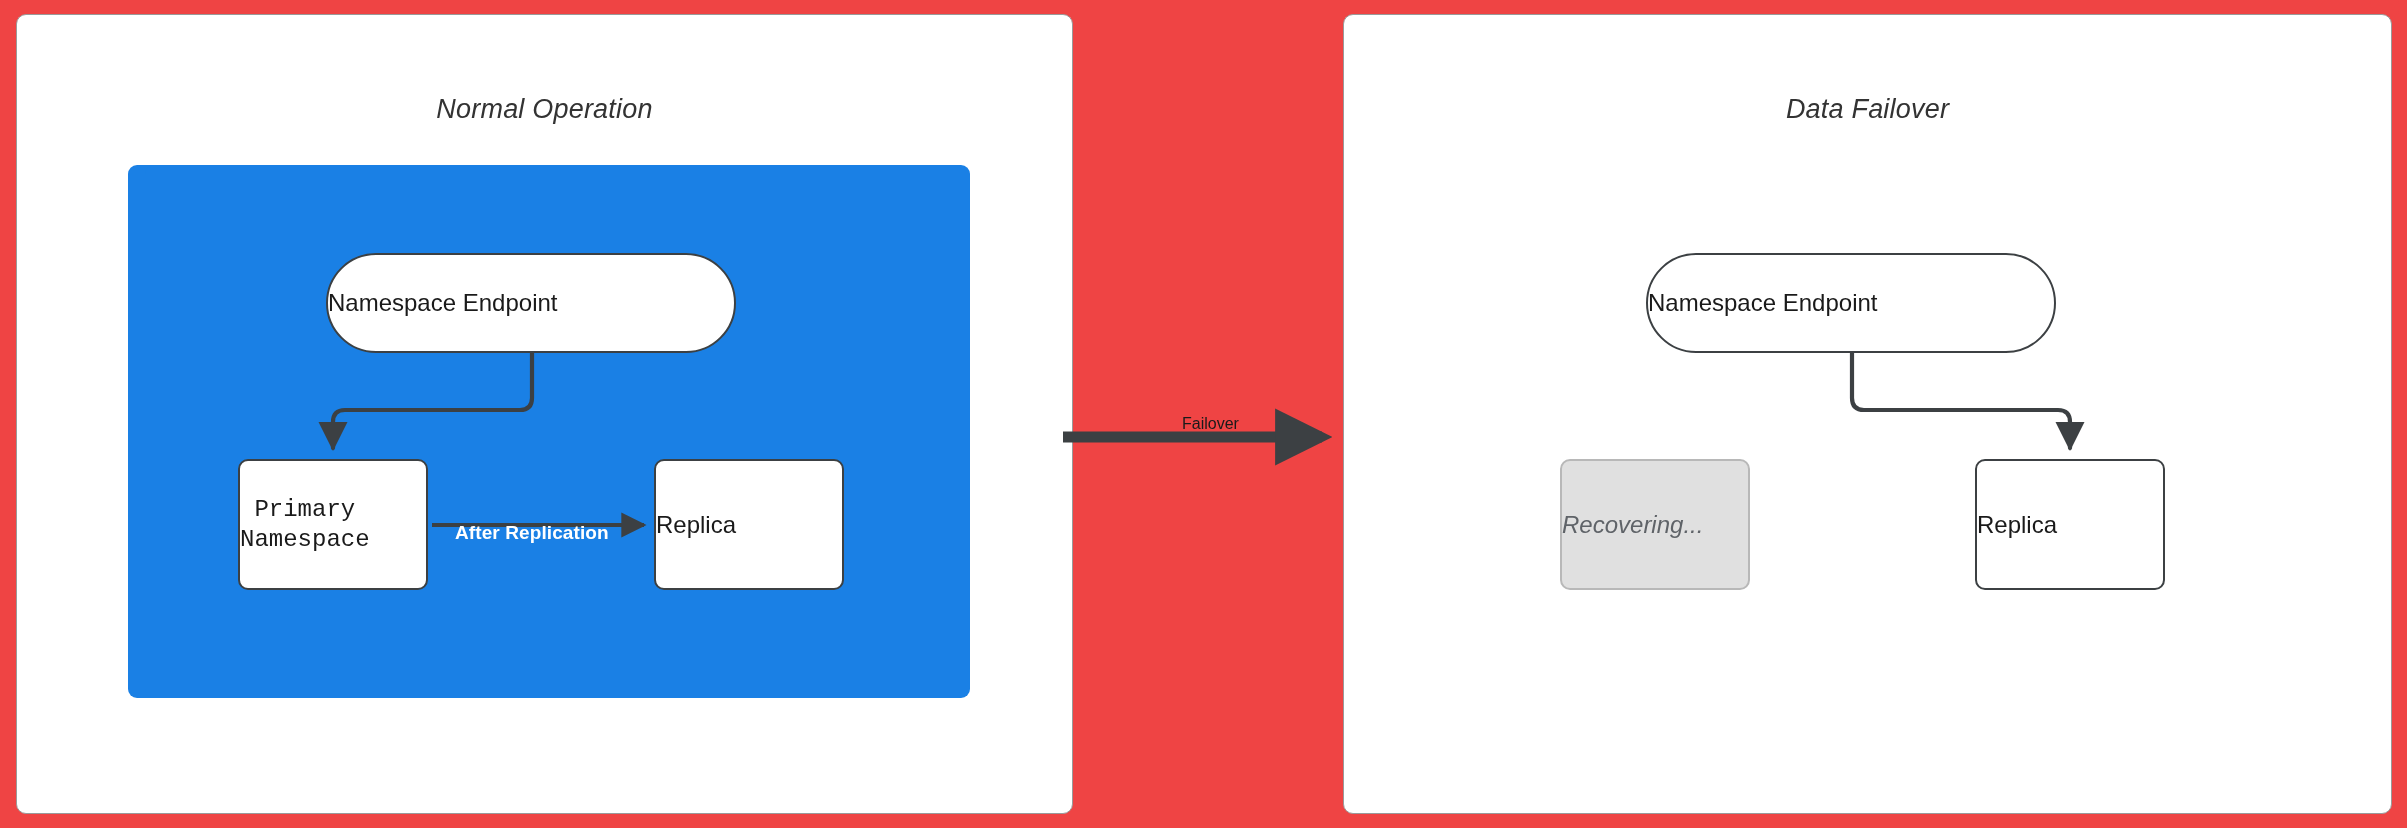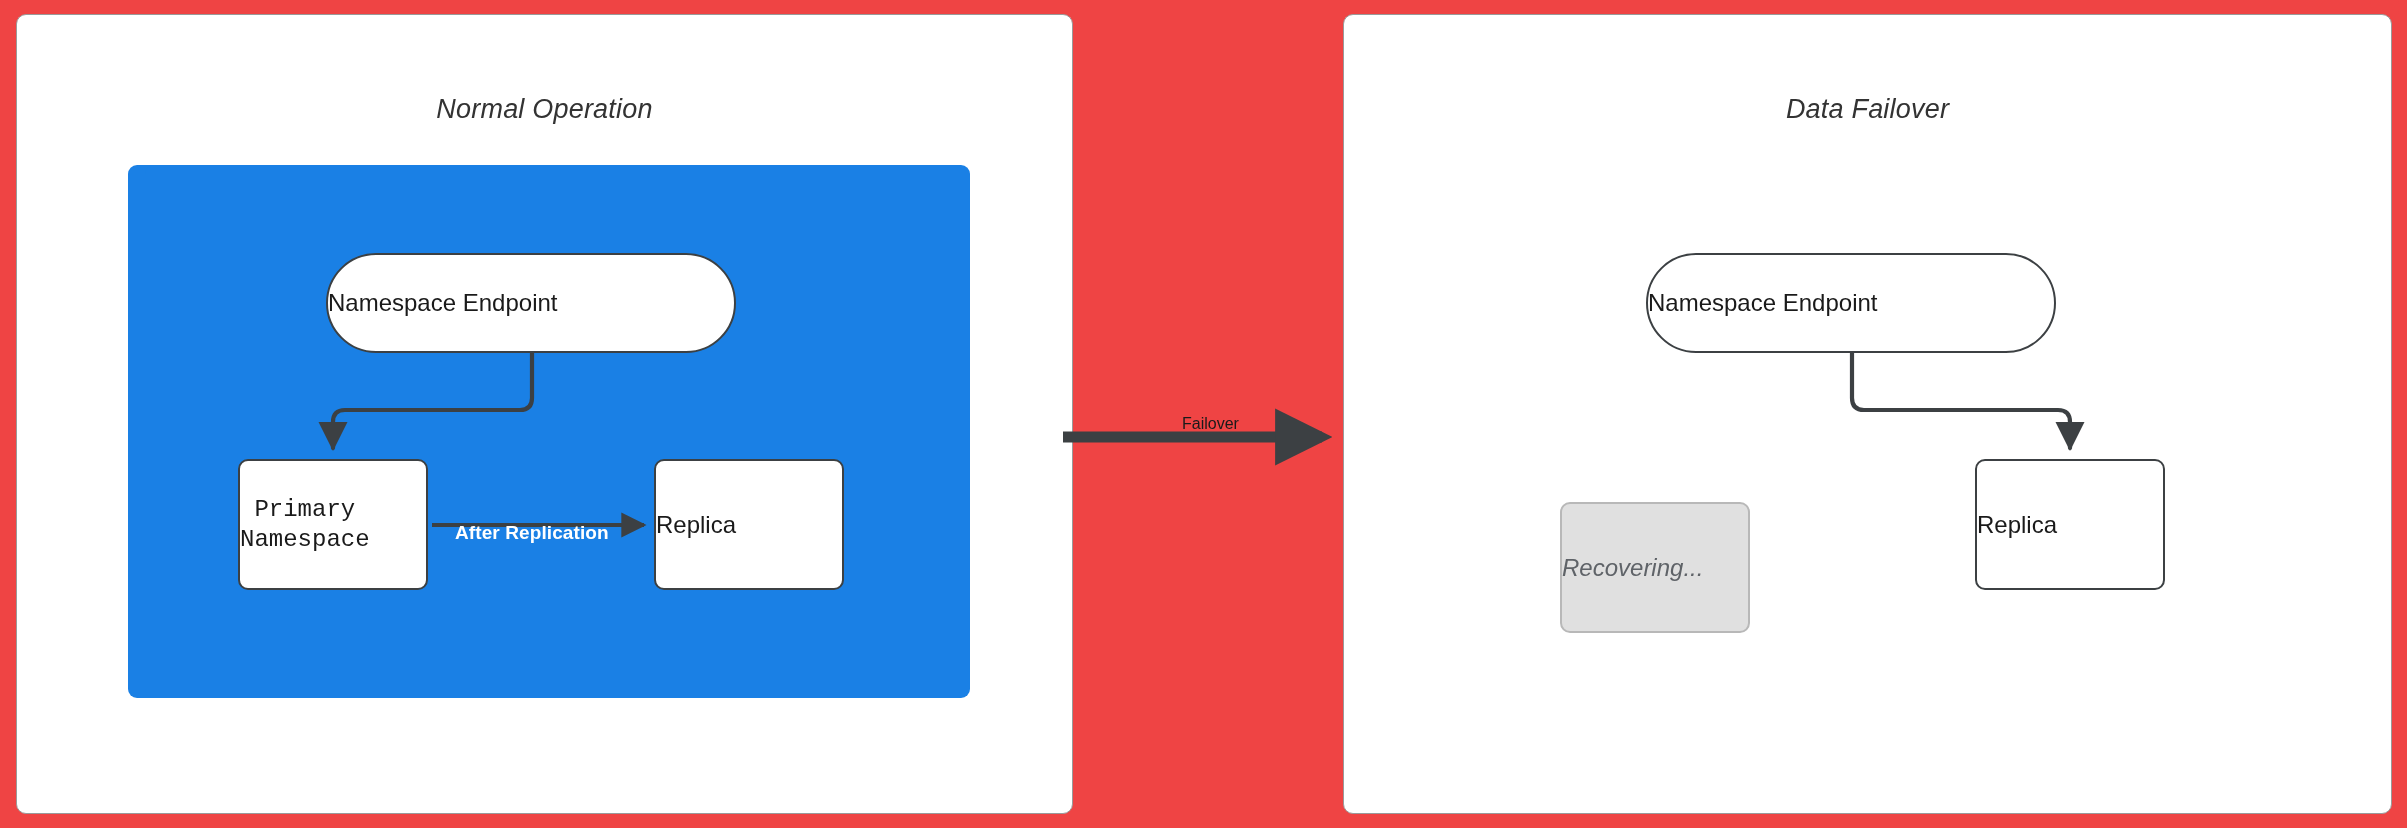--- a/index.html
+++ b/index.html
@@ -85,21 +85,21 @@
     font-style: italic;
   }
 
   
   #n-endpoint-left { left: 326px;  top: 253px; width: 410px; height: 100px; }
   #n-primary       { left: 238px;  top: 459px; width: 190px; height: 131px; font-family: Liberation Mono, monospace; }
   #n-replica-left  { left: 654px;  top: 459px; width: 190px; height: 131px; }
 
   
   #n-endpoint-right{ left: 1646px; top: 253px; width: 410px; height: 100px; }
-  #n-recovering    { left: 1560px; top: 459px; width: 190px; height: 131px; margin-top: 43px; }
+  #n-recovering    { left: 1560px; top: 459px; width: 190px; height: 131px; }
   #n-replica-right { left: 1975px; top: 459px; width: 190px; height: 131px; }
 
   
   .conn-svg {
     position: absolute;
     left: 0;
     top: 0;
     width: 2407px;
     height: 828px;
     overflow: visible;

